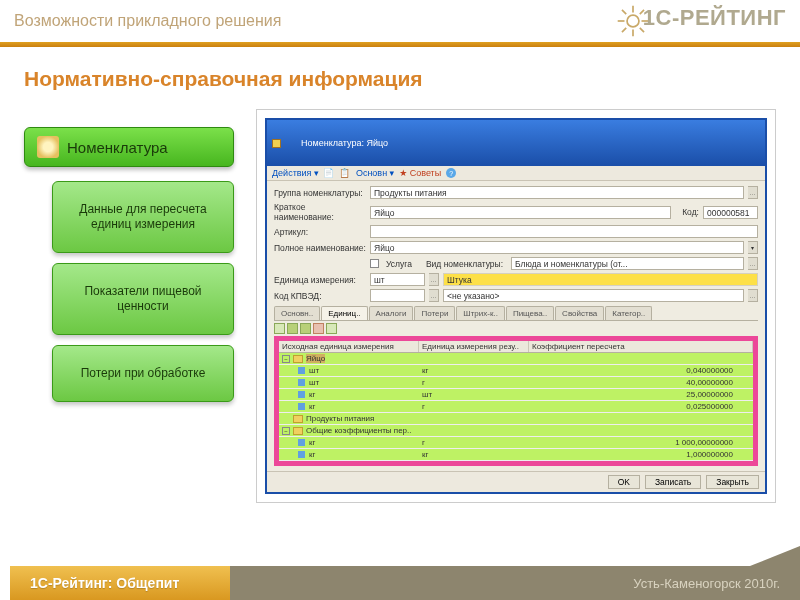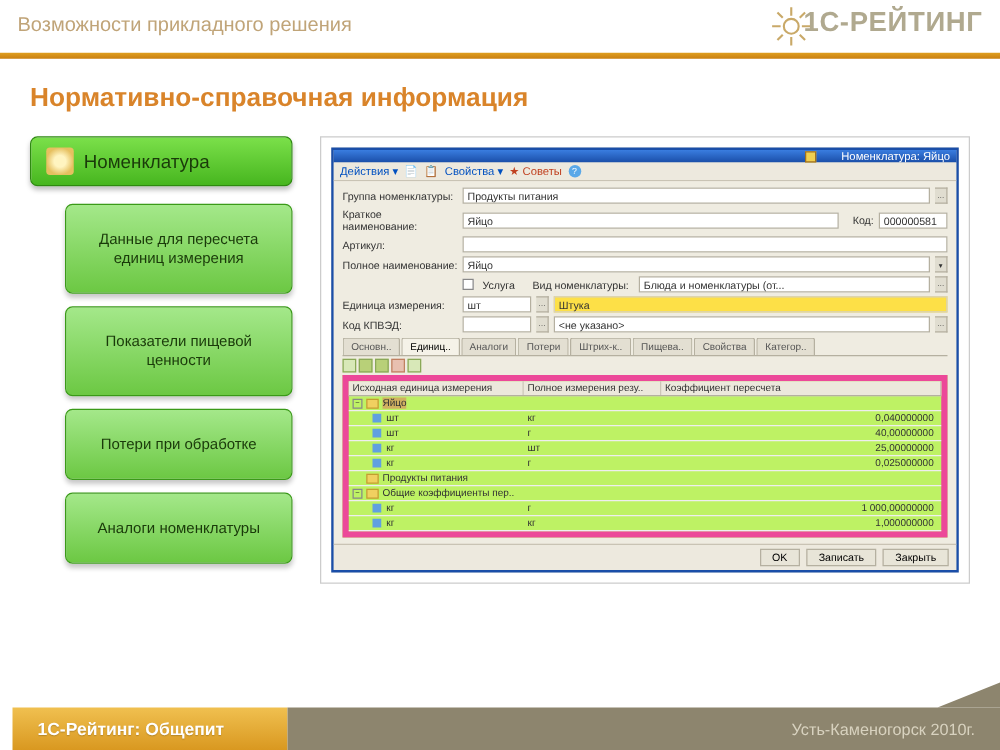--- a/index.html
+++ b/index.html
@@ -9,28 +9,28 @@
 .header-title { color: #c0a478; font-size: 16px; font-weight: normal; }
 .header-logo { position: absolute; right: 150px; top: 4px; color: #c9a968; }
 .header-brand { position: absolute; right: 14px; top: 5px; color: #b0a98f; font-size: 22px; font-weight: bold; letter-spacing: 0.5px; }
 .header-rule { height: 5px; background: linear-gradient(#e0a020, #c97f10); }
 
 .content { padding: 20px 24px 0 24px; }
 .page-title { color: #d9842a; font-size: 21px; font-weight: bold; margin-bottom: 18px; }
 
 .layout { display: flex; gap: 22px; }
 .sidebar { width: 210px; }
-.main-btn { background: linear-gradient(#7be04a, #47b61f); border: 1px solid #2e8a10; border-radius: 6px; color: #1a3a0a; font-size: 15px; padding: 8px 12px; display: flex; align-items: center; gap: 8px; box-shadow: 0 3px 4px rgba(0,0,0,0.25); margin-bottom: 14px; }
+.main-btn { background: linear-gradient(#7be04a, #47b61f); border: 1px solid #2e8a10; border-radius: 6px; color: #1a3a0a; font-size: 15px; padding: 8px 12px; display: flex; align-items: center; gap: 8px; box-shadow: 0 3px 4px rgba(0,0,0,0.25); margin-bottom: 14px; margin-top: 18px; }
 .main-btn .ic { width: 22px; height: 22px; background: radial-gradient(circle, #fff4c0 30%, #e6c060 70%); border-radius: 3px; }
 .sub-btns { padding-left: 28px; display: flex; flex-direction: column; gap: 10px; }
 .sub-btn { background: linear-gradient(#a4e88a, #6cc843); border: 1px solid #3a9a18; border-radius: 6px; color: #1a3a0a; font-size: 12px; padding: 20px 8px; text-align: center; box-shadow: 0 3px 4px rgba(0,0,0,0.22); line-height: 1.25; }
 
 .panel { flex: 1; border: 1px solid #ccc; padding: 8px; background: #fff; }
 .win { border: 2px solid #1a4ea8; background: #e8e5da; font-size: 9px; color: #333; }
-.win-title { background: linear-gradient(#3a7de0, #1a4ea8); color: #fff; padding: 0 5px; display: flex; align-items: center; gap: 20px; justify-content: flex-end; }
+.win-title { background: linear-gradient(#3a7de0, #1a4ea8); color: #fff; padding: 18px 5px; display: flex; align-items: center; gap: 20px; }
 .win-title .sq { width: 9px; height: 9px; background: #f0d050; border: 1px solid #a07020; }
 .win-tb { background: #ede9de; border-bottom: 1px solid #c9c3b4; padding: 2px 5px; display: flex; align-items: center; gap: 5px; }
 .win-tb .lk { color: #0050c0; }
 .win-tb .rd { color: #c04020; }
 .win-tb .qm { background: #5aa8e8; color: #fff; width: 10px; height: 10px; border-radius: 50%; display: inline-flex; align-items: center; justify-content: center; font-size: 7px; }
 .win-body { padding: 5px 7px; background: #efece1; }
 .fr { display: flex; align-items: center; margin-bottom: 3px; gap: 4px; }
 .fl { width: 92px; font-size: 8.5px; }
 .fi { flex: 1; background: #fff; border: 1px solid #b5b0a0; padding: 1px 3px; height: 13px; font-size: 8.5px; }
 .fi.sm { flex: 0 0 55px; }
@@ -43,21 +43,21 @@
 .grid-tb span { width: 11px; height: 11px; background: #d8e8b8; border: 1px solid #8aa858; }
 .grid-tb span.b { background: #b8d078; }
 .grid-tb span.r { background: #e8c0b0; border-color: #c08060;}
 .grid { border: 5px solid #ec4899; background: #bef264; }
 .gh { display: flex; background: #ece8dc; border-bottom: 1px solid #b5b0a0; font-size: 8px; }
 .gh > div { padding: 1px 3px; border-right: 1px solid #ccc6b8; }
 .gc1 { width: 140px; } .gc2 { width: 110px; } .gc3 { flex: 1; text-align: left; }
 .gr { display: flex; font-size: 8px; border-bottom: 1px solid #eee; }
 .gr > div { padding: 1px 3px; }
 .gr .gc1 { display: flex; align-items: center; }
-.gr .gc3 { text-align: right; padding-right: 6px; }
+.gr .gc3 { text-align: right; padding-right: 20px; }
 .tree-ic { width: 8px; height: 8px; border: 1px solid #888; margin-right: 3px; font-size: 6px; line-height: 6px; text-align: center; }
 .fold { width: 10px; height: 8px; background: #f0d060; border: 1px solid #c0a030; margin-right: 3px; }
 .leaf { width: 7px; height: 7px; background: #60a0e0; margin: 0 4px 0 16px; }
 .sel { background: #d0b060; }
 .win-ft { background: #ede9de; border-top: 1px solid #c9c3b4; padding: 3px 6px; display: flex; justify-content: flex-end; gap: 5px; font-size: 8.5px; }
 .win-ft button { background: #e8e5d8; border: 1px solid #b5b0a0; padding: 1px 9px; font-size: 8.5px; }
 
 .footer { position: absolute; bottom: 0; left: 10px; right: 0; height: 34px; display: flex; }
 .footer-l { background: linear-gradient(#f0c050, #d99820); flex: 0 0 220px; color: #fff; font-size: 14px; display: flex; align-items: center; padding-left: 20px; font-weight: bold; text-shadow: 0 1px 1px rgba(0,0,0,.2); }
 .footer-r { flex: 1; background: #8d856e; color: #d8d2bf; font-size: 13px; display: flex; align-items: center; justify-content: flex-end; padding-right: 20px; }
@@ -90,35 +90,34 @@
   <div class="layout">
     <div class="sidebar">
       <div class="main-btn">
         <span class="ic"></span>
         <span>Номенклатура</span>
       </div>
       <div class="sub-btns">
         <div class="sub-btn">Данные для пересчета единиц измерения</div>
         <div class="sub-btn">Показатели пищевой ценности</div>
         <div class="sub-btn">Потери при обработке</div>
-        <div class="sub-btn">Аналоги номенклатуры</div>
       </div>
     </div>
 
     <div class="panel">
       <div class="win">
         <div class="win-title">
           <span class="sq"></span>
           <span>Номенклатура: Яйцо</span>
         </div>
         <div class="win-tb">
           <span class="lk">Действия ▾</span>
           <span>📄</span>
           <span>📋</span>
-          <span class="lk">Свойства ▾</span>
+          <span class="lk">Основн ▾</span>
           <span class="rd">★ <span>Советы</span></span>
           <span class="qm">?</span>
         </div>
         <div class="win-body">
           <div class="fr">
             <div class="fl">Группа номенклатуры:</div>
             <div class="fi">Продукты питания</div>
               <div class="dd">…</div>
           </div>
           <div class="fr">
@@ -171,21 +170,21 @@
           <div class="grid-tb">
             <span></span>
             <span class="b"></span>
             <span class="b"></span>
             <span class="r"></span>
             <span></span>
           </div>
           <div class="grid">
             <div class="gh">
               <div class="gc1">Исходная единица измерения</div>
-              <div class="gc2">Полное измерения резу..</div>
+              <div class="gc2">Единица измерения резу..</div>
               <div class="gc3">Коэффициент пересчета</div>
             </div>
             <div class="gr">
                 <div class="gc1">
                   <span class="tree-ic">−</span>
                   <span class="fold"></span>
                   <span class="sel">Яйцо</span>
                 </div>
                 <div class="gc2"></div>
                 <div class="gc3"></div>

